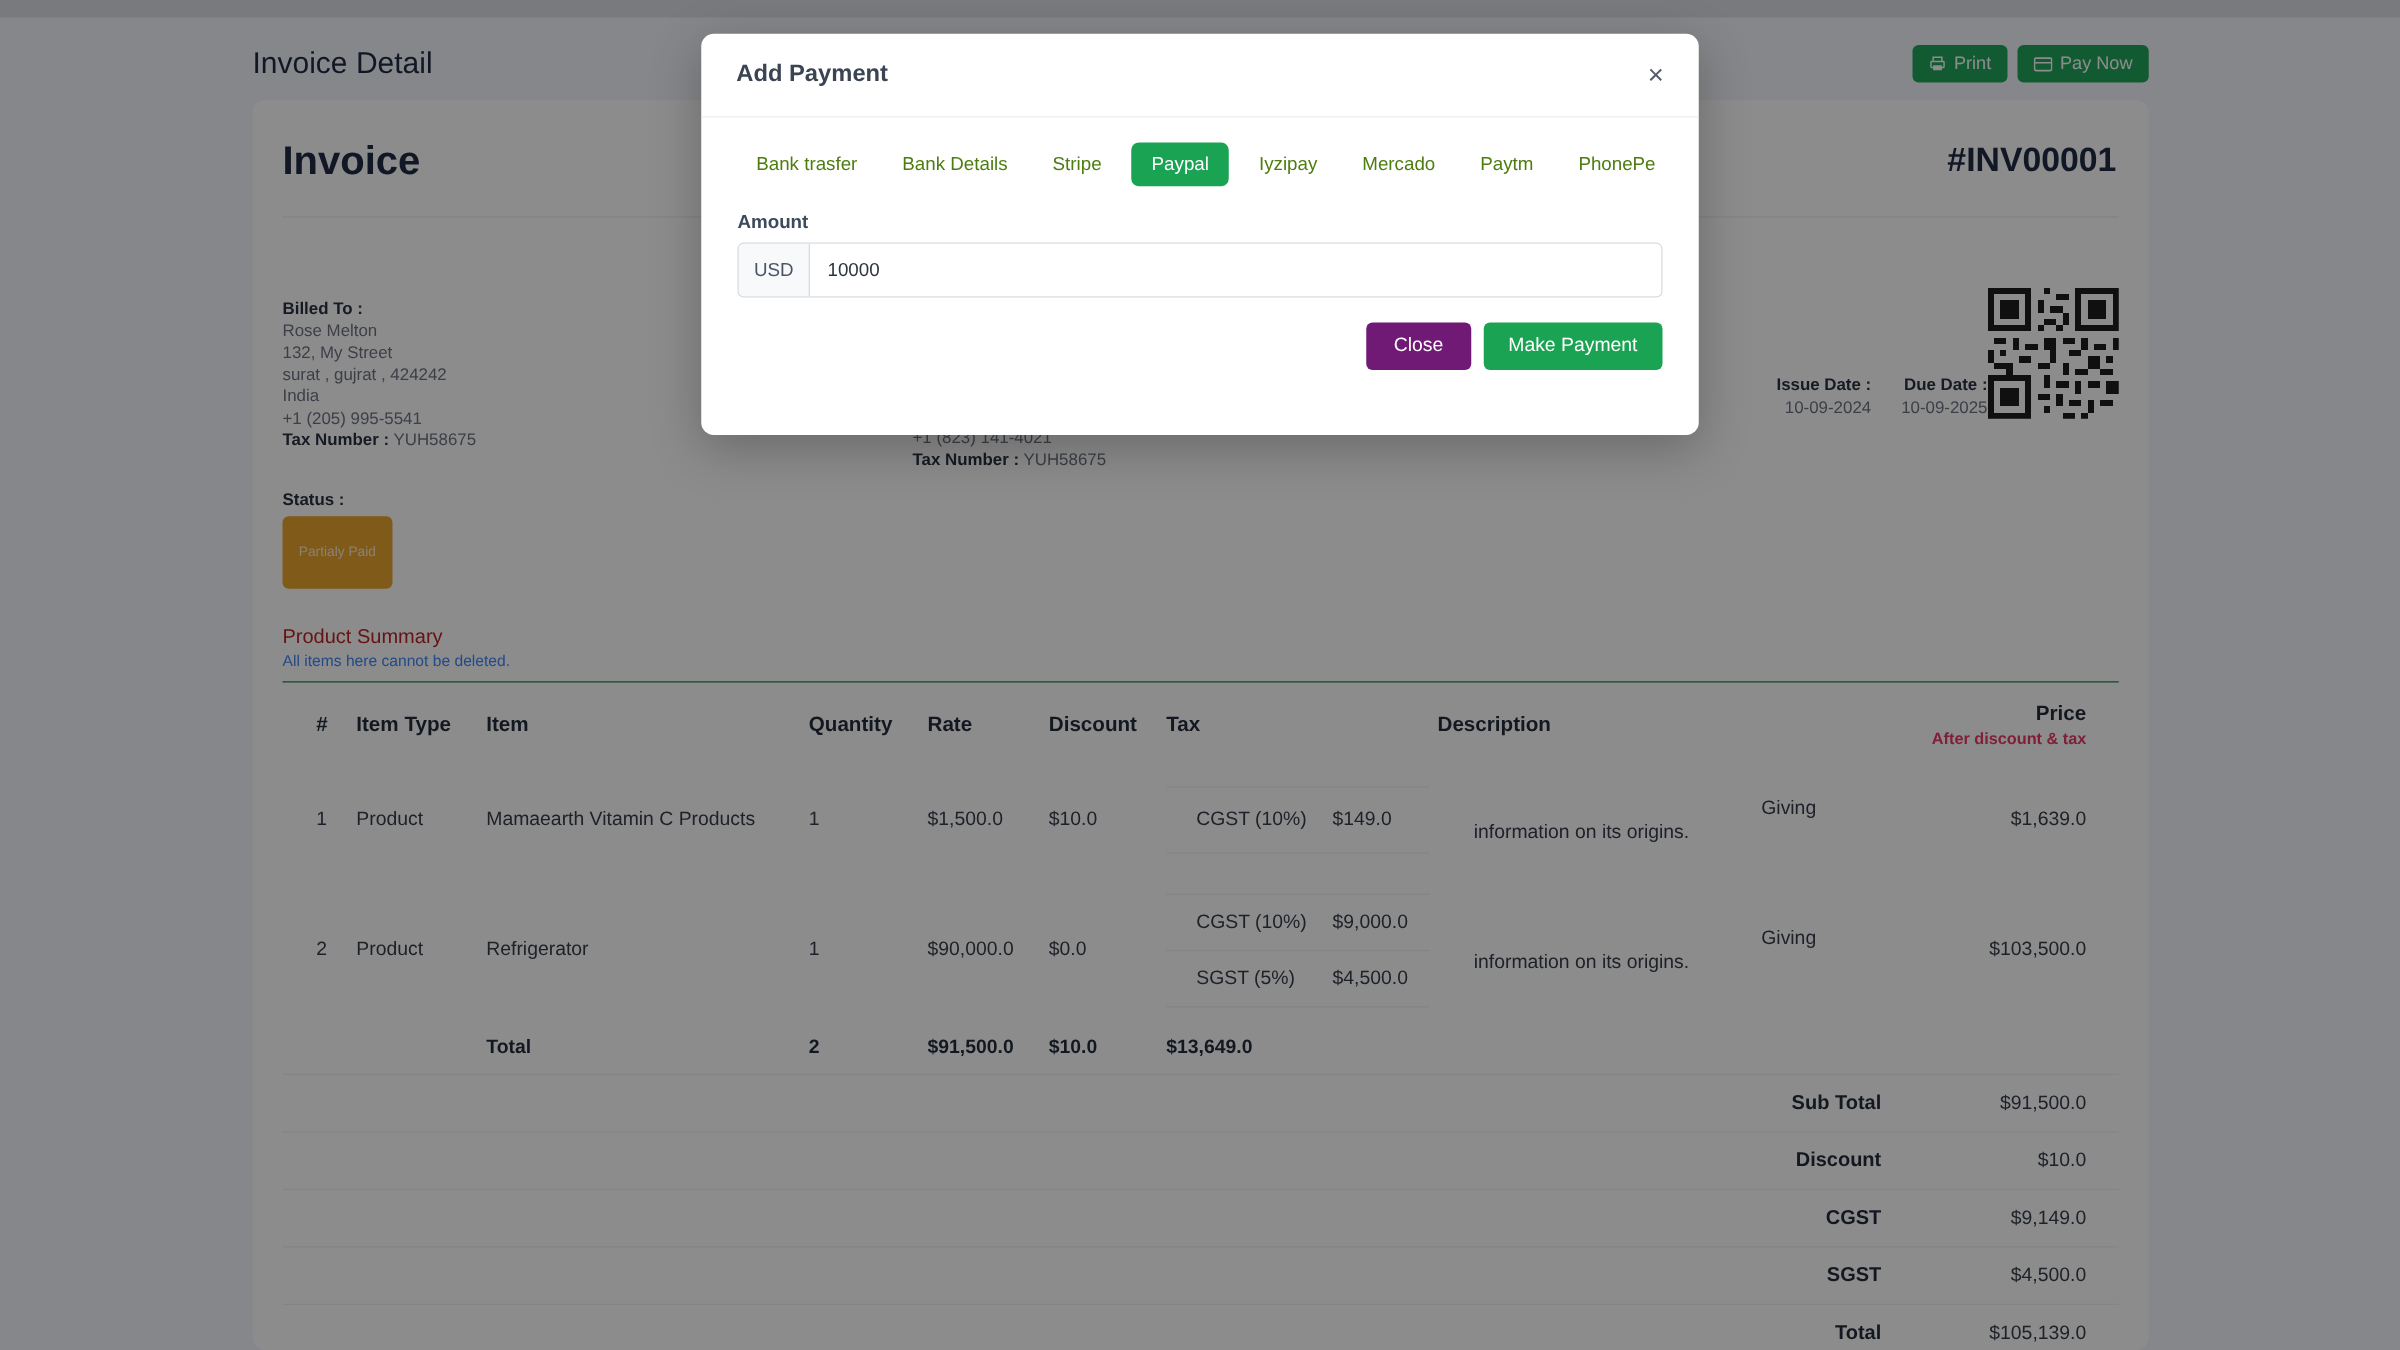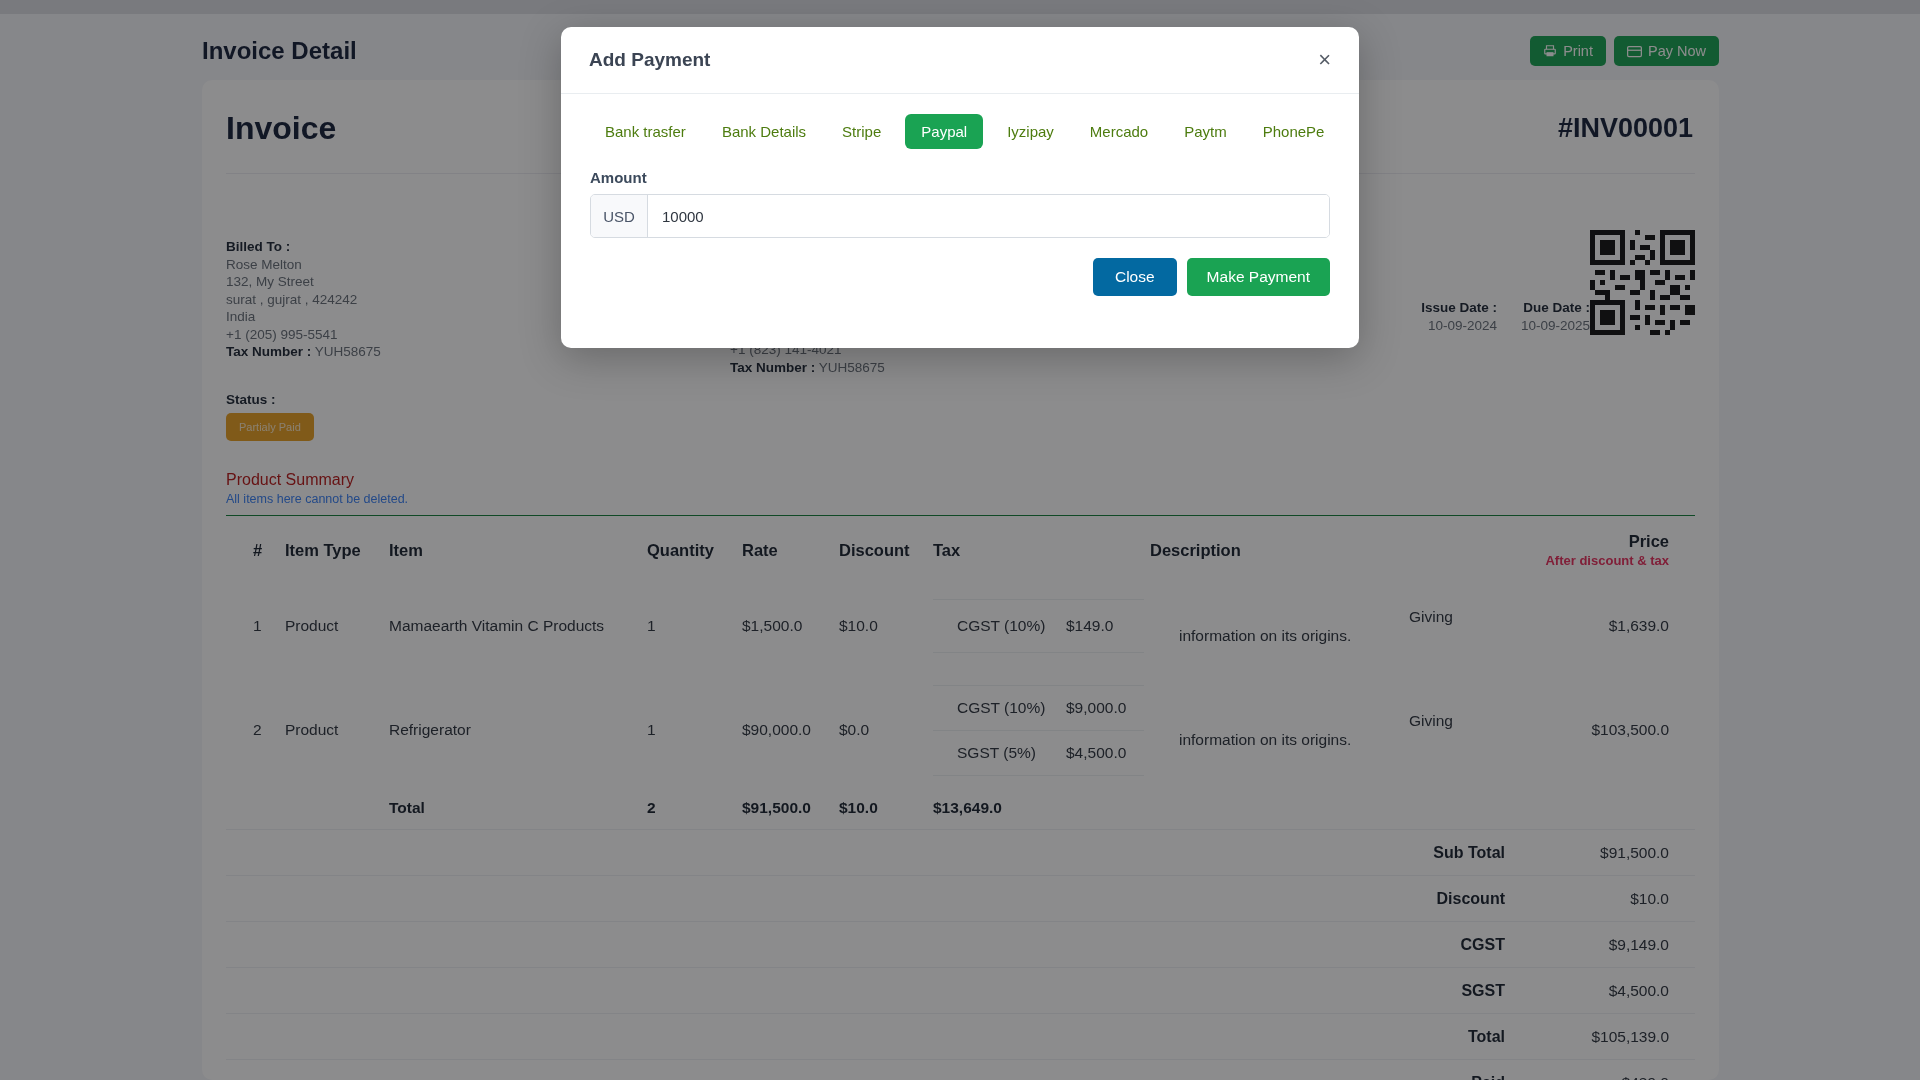--- a/index.html
+++ b/index.html
@@ -6,21 +6,21 @@
   html,body { width:1920px; height:1080px; overflow:hidden; }
   body {
     font-family:"Liberation Sans","DejaVu Sans",sans-serif;
     background:#f4f5f9; color:#2f3640; position:relative;
   }
   .top-strip { height:14px; background:#dcdee3; width:100%; }
 
   
   .page-wrap { padding:22px 201px 0 202px; }
   .page-header { display:flex; justify-content:space-between; align-items:center; }
-  .page-title { font-size:24px; font-weight:bold; color:#17223b; }
+  .page-title { font-size:24px; font-weight:normal; color:#17223b; }
   .header-actions { display:flex; gap:8px; }
   .btn-green {
     background:#1aa353; color:#fff; border:none; border-radius:5px;
     font-size:14.5px; padding:7px 13px; display:inline-flex; align-items:center; gap:6px;
     cursor:pointer; font-family:inherit;
   }
   .btn-green svg { display:block; }
 
   
   .card {
@@ -43,21 +43,21 @@
   .dates-row { display:flex; gap:24px; }
   .date-cell { text-align:right; }
   .date-label { font-size:13.5px; font-weight:bold; color:#1f2937; line-height:18px; }
   .date-value { font-size:13.5px; color:#68707a; line-height:18px; }
   .qr { margin-top:34px; width:105px; height:105px; background:#fff; }
 
   .status-block { margin-top:16px; }
   .status-label { font-size:13.5px; font-weight:bold; color:#1f2937; }
   .status-badge {
     display:inline-block; margin-top:6px; background:#e9a125; color:#fbe9c8;
-    font-size:11px; padding:8px 13px; border-radius:5px;
+    font-size:11px; padding:23px 13px; border-radius:5px;
   }
 
   .summary-head { margin-top:30px; }
   .summary-title { font-size:16px; color:#b91c1c; }
   .summary-sub { font-size:12.5px; color:#3b82f6; margin-top:3px; padding-bottom:9px;
     border-bottom:1px solid #15803d; }
 
   
   .tbl { width:100%; }
   .tbl-grid { display:grid; grid-template-columns:59px 104px 258px 95px 97px 94px 217px 359px 1fr;
@@ -103,21 +103,21 @@
   .ptab.active { background:#1aa353; color:#fff; padding:9px 16px; }
   .modal-body { padding:20px 29px 0 29px; }
   .field-label { font-size:15px; font-weight:600; color:#3c4a5c; }
   .input-group { display:flex; margin-top:8px; border:1px solid #d6dbe1; border-radius:5px;
     height:44px; overflow:hidden; }
   .currency-box { width:57px; background:#f8f9fb; border-right:1px solid #d6dbe1;
     display:flex; align-items:center; justify-content:center; font-size:15px; color:#4a5568; }
   .amount-input { flex:1; border:none; outline:none; font-size:15px; color:#2f3640;
     padding-left:14px; font-family:inherit; }
   .modal-footer { display:flex; justify-content:flex-end; gap:10px; padding:20px 29px 52px 29px; }
-  .btn-close { background:#0369a1; color:#fff; border:none; border-radius:5px;
+  .btn-close { background:#701a75; color:#fff; border:none; border-radius:5px;
     font-size:15.5px; padding:10px 22px; cursor:pointer; font-family:inherit; }
   .btn-submit { background:#1aa353; color:#fff; border:none; border-radius:5px;
     font-size:15.5px; padding:10px 20px; cursor:pointer; font-family:inherit; }
 </style>
 </head>
 <body>
 
 <div class="top-strip"></div>
 
 <div class="page-wrap">

